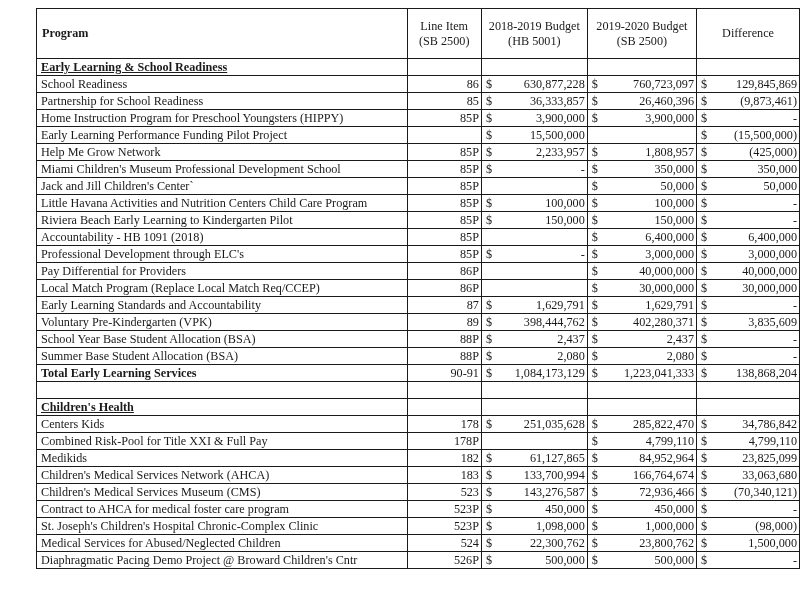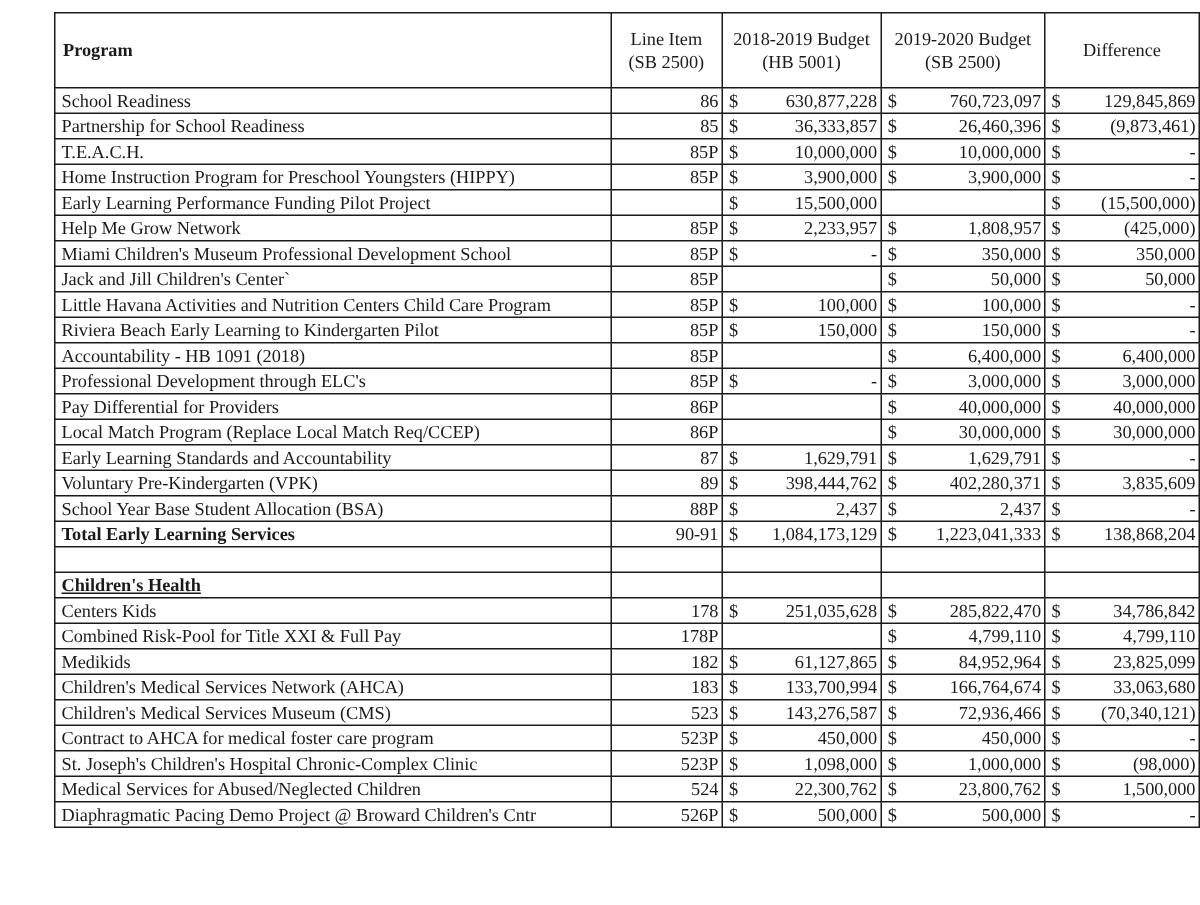--- a/index.html
+++ b/index.html
@@ -54,20 +54,27 @@
           <div>(HB 5001)</div>
         </th>
         <th>
           <div>2019-2020 Budget</div>
           <div>(SB 2500)</div>
         </th>
         <th>Difference</th>
       </tr>
     </thead>
     <tbody id="tbody">
+        <tr class="section">
+          <td class="prog"><span>Early Learning &amp; School Readiness</span></td>
+          <td></td>
+          <td></td>
+          <td></td>
+          <td></td>
+        </tr>
         <tr class="">
           <td class="prog">School Readiness</td>
           <td class="li">86</td>
           <td class="amt">
             <div class="wrap">
               <span class="dl">$</span>
               <span class="v">630,877,228</span>
             </div>
           </td>
           <td class="amt">
@@ -95,42 +102,20 @@
           <td class="amt">
             <div class="wrap">
               <span class="dl">$</span>
               <span class="v">26,460,396</span>
             </div>
           </td>
           <td class="amt">
             <div class="wrap">
               <span class="dl">$</span>
               <span class="v">(9,873,461)</span>
-            </div>
-          </td>
-        </tr>
-        <tr class="">
-          <td class="prog">T.E.A.C.H.</td>
-          <td class="li">85P</td>
-          <td class="amt">
-            <div class="wrap">
-              <span class="dl">$</span>
-              <span class="v">10,000,000</span>
-            </div>
-          </td>
-          <td class="amt">
-            <div class="wrap">
-              <span class="dl">$</span>
-              <span class="v">10,000,000</span>
-            </div>
-          </td>
-          <td class="amt">
-            <div class="wrap">
-              <span class="dl">$</span>
-              <span class="v">-</span>
             </div>
           </td>
         </tr>
         <tr class="">
           <td class="prog">Home Instruction Program for Preschool Youngsters (HIPPY)</td>
           <td class="li">85P</td>
           <td class="amt">
             <div class="wrap">
               <span class="dl">$</span>
               <span class="v">3,900,000</span>
@@ -394,20 +379,42 @@
           <td class="amt">
             <div class="wrap">
               <span class="dl">$</span>
               <span class="v">2,437</span>
             </div>
           </td>
           <td class="amt">
             <div class="wrap">
               <span class="dl">$</span>
               <span class="v">2,437</span>
+            </div>
+          </td>
+          <td class="amt">
+            <div class="wrap">
+              <span class="dl">$</span>
+              <span class="v">-</span>
+            </div>
+          </td>
+        </tr>
+        <tr class="">
+          <td class="prog">Summer Base Student Allocation (BSA)</td>
+          <td class="li">88P</td>
+          <td class="amt">
+            <div class="wrap">
+              <span class="dl">$</span>
+              <span class="v">2,080</span>
+            </div>
+          </td>
+          <td class="amt">
+            <div class="wrap">
+              <span class="dl">$</span>
+              <span class="v">2,080</span>
             </div>
           </td>
           <td class="amt">
             <div class="wrap">
               <span class="dl">$</span>
               <span class="v">-</span>
             </div>
           </td>
         </tr>
         <tr class="total">

